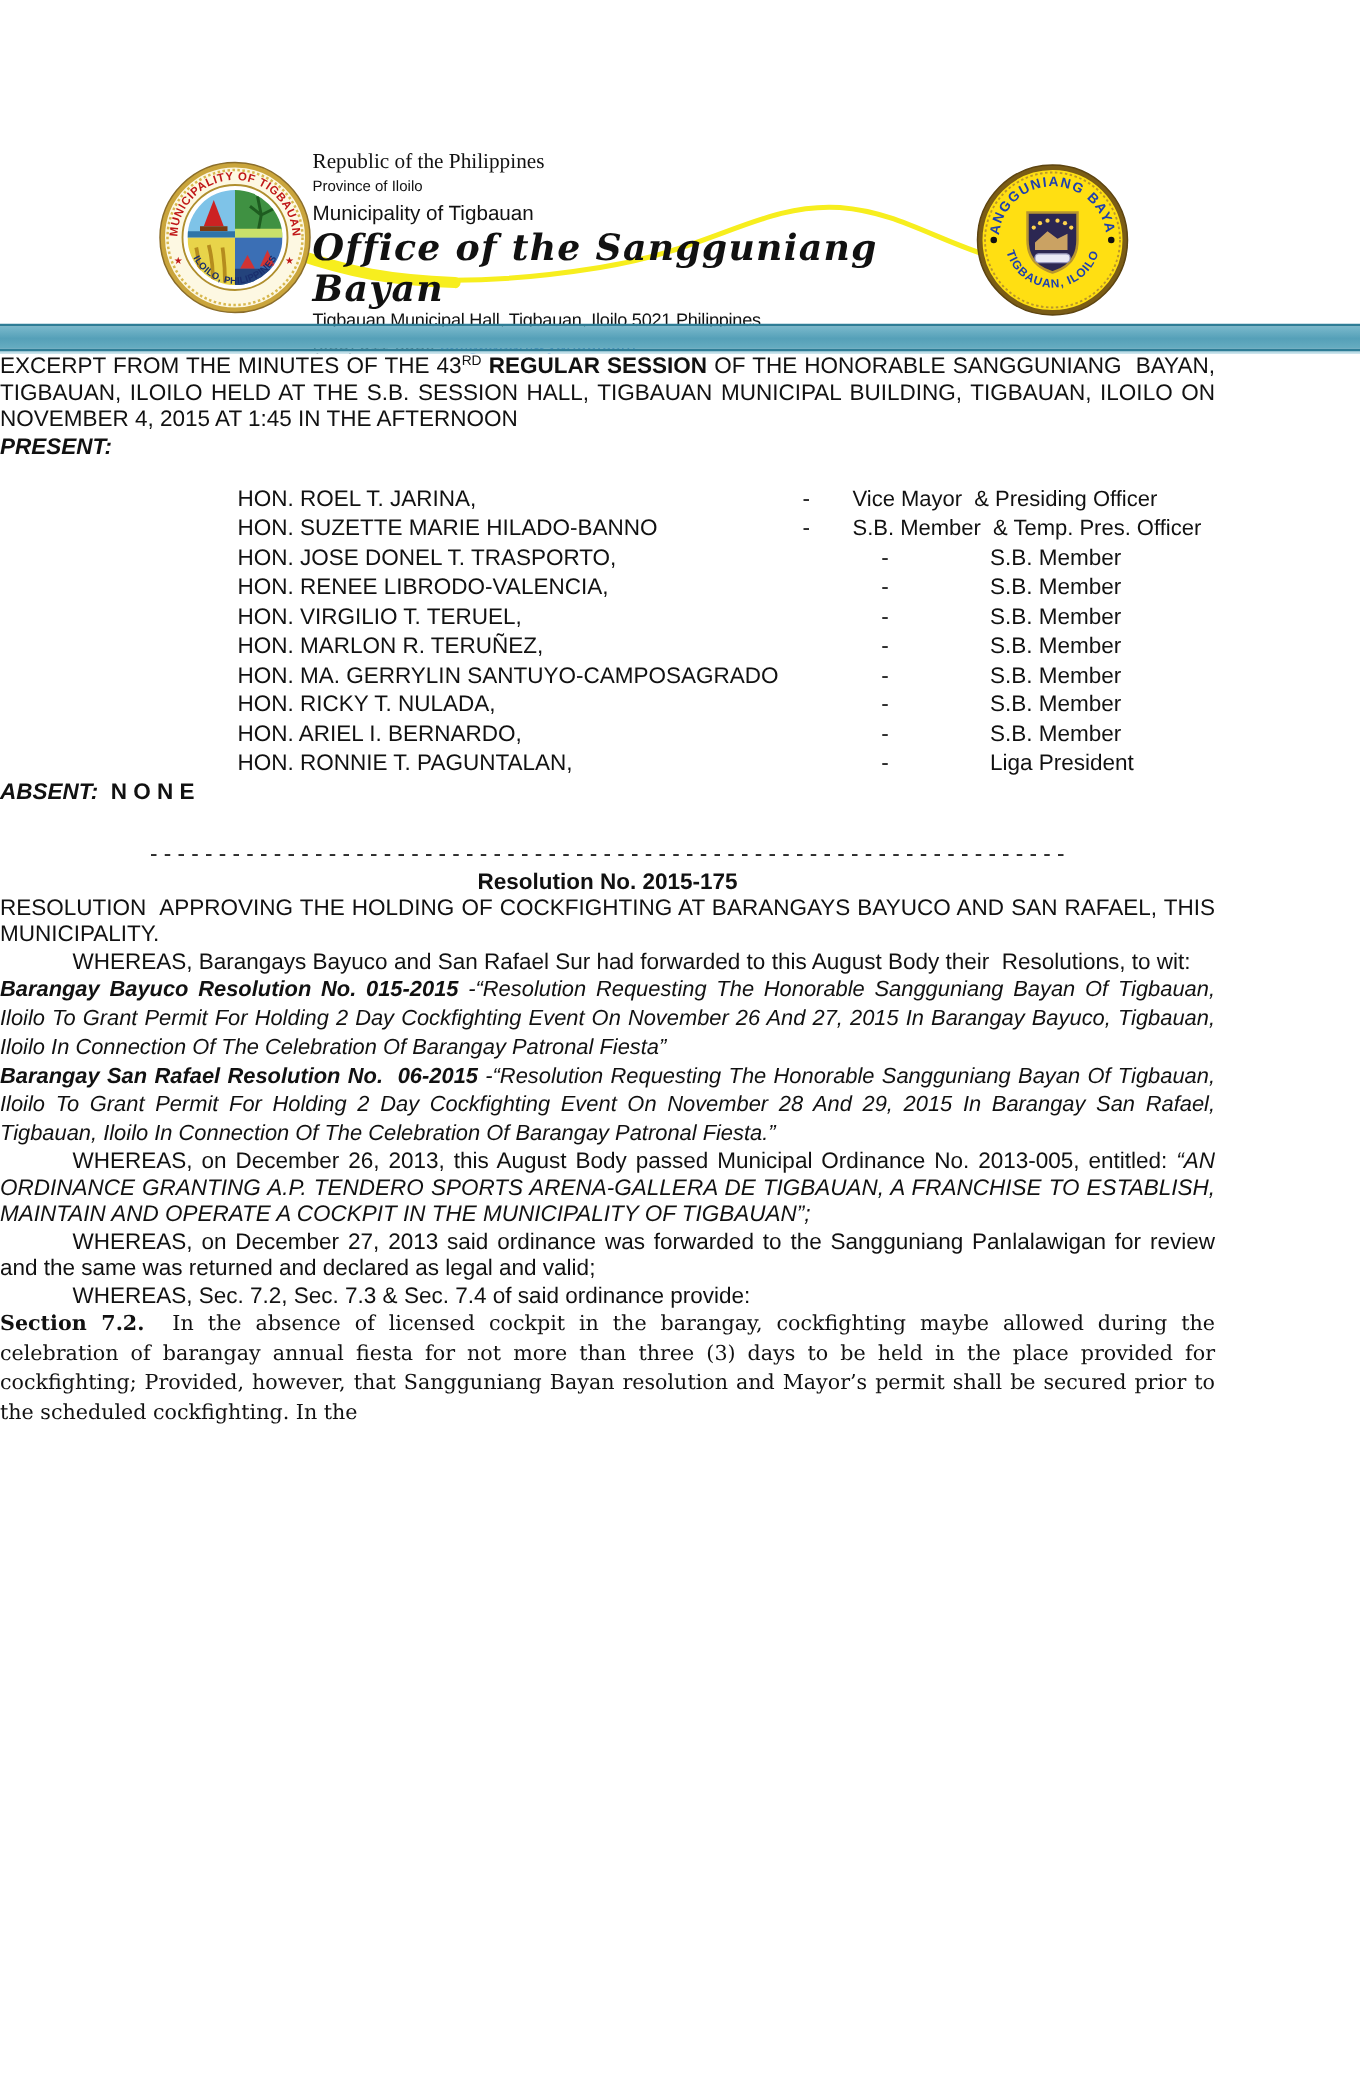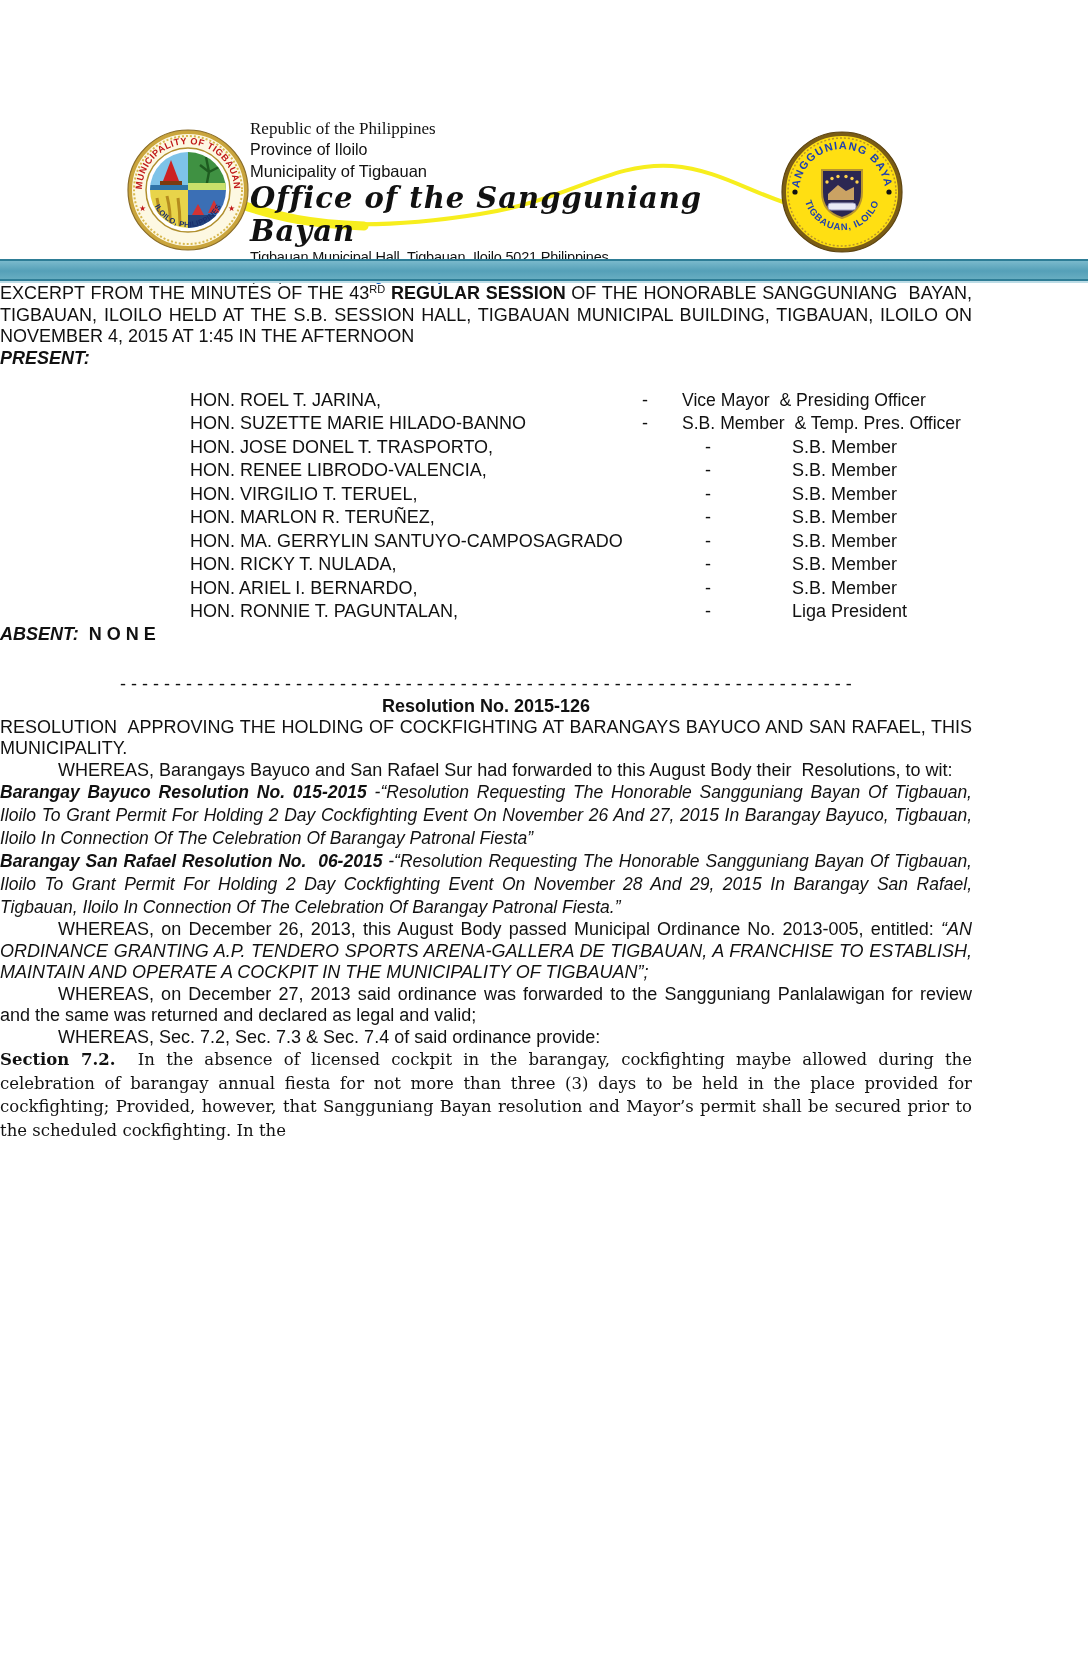--- a/index.html
+++ b/index.html
@@ -1,21 +1,21 @@
 <!DOCTYPE html>
 <html><head>
 <meta charset="utf-8">
 <style>
   html,body{margin:0;padding:0;background:#ffffff;}
   .page{position:relative;width:1088px;height:1664px;background:#fff;overflow:hidden;margin:0 auto;
         font-family:"Liberation Sans",sans-serif;color:#111;}
   
   .hdr-text{position:absolute;left:250px;top:118px;width:530px;z-index:3;}
   .hdr-republic{font-family:"Liberation Serif",serif;font-size:17px;line-height:21px;}
-  .hdr-province{font-size:16px;line-height:21px;}
+  .hdr-province{font-size:12px;line-height:21px;}
   .hdr-town{font-size:16.5px;line-height:22px;}
   .hdr-office{font-family:"DejaVu Serif",serif;font-style:italic;font-weight:bold;
               font-size:29px;line-height:33px;letter-spacing:1px;}
   .hdr-address{font-size:14.5px;line-height:19px;letter-spacing:-0.2px;}
   .hdr-contact{font-size:14.5px;line-height:19px;}
   .hdr-contact a{color:#0b5bc4;text-decoration:underline;}
   .seal{position:absolute;z-index:2;}
   .swoosh{position:absolute;left:0;top:100px;z-index:1;}
   .bluebar{position:absolute;left:0;top:259px;width:1088px;height:18px;z-index:4;
            background:linear-gradient(#7ab9cc,#55a0b8 55%,#67adc1);
@@ -199,21 +199,21 @@
         <span class="name">HON. RONNIE T. PAGUNTALAN,</span>
         <span class="dash">-</span>
         <span class="title">Liga President</span>
       </div>
     </div>
 
     <p class="absent"><span class="lbl">ABSENT:</span><span class="val">N O N E</span></p>
 
     <div class="dashline">- - - - - - - - - - - - - - - - - - - - - - - - - - - - - - - - - - - - - - - - - - - - - - - - - - - - - - - - - - - - - - - - - - - - - - - - - - - - -</div>
 
-    <p class="res-no">Resolution No. 2015-126</p>
+    <p class="res-no">Resolution No. 2015-175</p>
 
     <p class="para res-title">RESOLUTION  APPROVING THE HOLDING OF COCKFIGHTING AT BARANGAYS BAYUCO AND SAN RAFAEL, THIS MUNICIPALITY.</p>
 
     <p class="para whereas w1">WHEREAS, Barangays Bayuco and San Rafael Sur had forwarded to this August Body their  Resolutions, to wit:</p>
 
     <p class="brgy"><span class="lead">Barangay Bayuco Resolution No. 015-2015</span><span> -“Resolution Requesting The Honorable Sangguniang Bayan Of Tigbauan, Iloilo To Grant Permit For Holding 2 Day Cockfighting Event On November 26 And 27, 2015 In Barangay Bayuco, Tigbauan, Iloilo In Connection Of The Celebration Of Barangay Patronal Fiesta”</span></p>
 
     <p class="brgy b2"><span class="lead">Barangay San Rafael Resolution No.  06-2015</span><span> -“Resolution Requesting The Honorable Sangguniang Bayan Of Tigbauan, Iloilo To Grant Permit For Holding 2 Day Cockfighting Event On November 28 And 29, 2015 In Barangay San Rafael, Tigbauan, Iloilo In Connection Of The Celebration Of Barangay Patronal Fiesta.”</span></p>
 
     <p class="para whereas w2"><span>WHEREAS, on December 26, 2013, this August Body passed Municipal Ordinance No. 2013-005, entitled: </span><span class="i">“AN ORDINANCE GRANTING A.P. TENDERO SPORTS ARENA-GALLERA DE TIGBAUAN, A FRANCHISE TO ESTABLISH, MAINTAIN AND OPERATE A COCKPIT IN THE MUNICIPALITY OF TIGBAUAN”;</span></p>

